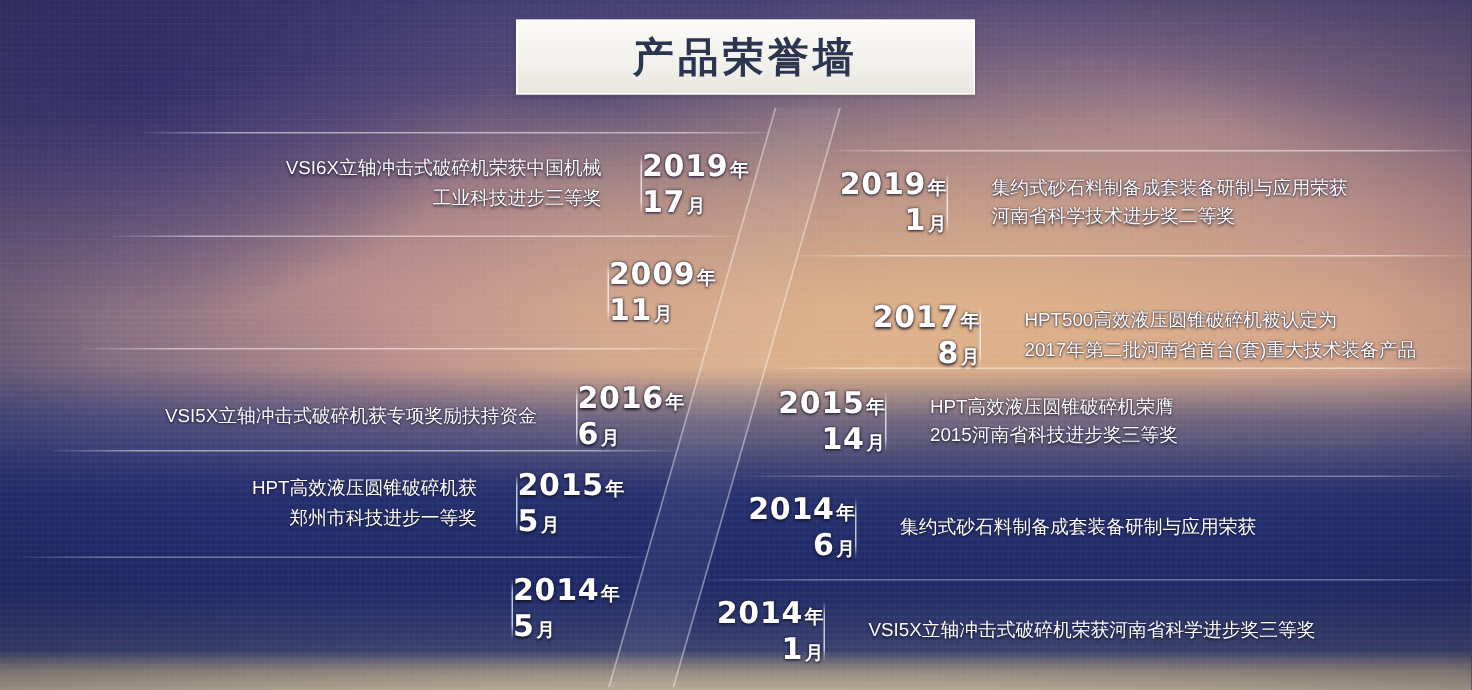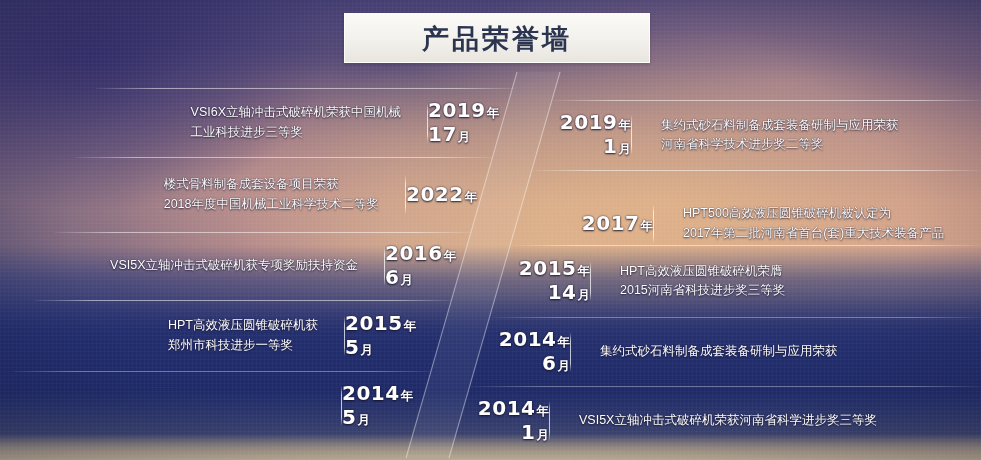--- a/index.html
+++ b/index.html
@@ -147,21 +147,21 @@
     justify-content: flex-start;
   }
 
   .desc {
     color: #ffffff;
     font-size: 12.5px;
     line-height: 1.55;
     text-shadow: 0 1px 2px rgba(20,16,40,0.72), 0 0 1px rgba(20,16,40,0.9);
     white-space: pre-line;
   }
-  .desc-left  { padding-right: 13px; }
+  .desc-left  { text-align: right; padding-right: 13px; }
   .desc-right { text-align: left;  padding-left: 16px; }
 
   .date {
     font-family: "DejaVu Sans", "Liberation Sans", sans-serif;
     color: #ffffff;
     text-shadow: 0 1px 2px rgba(20,16,40,0.80), 0 0 2px rgba(20,16,40,0.75);
     line-height: 1.18;
     white-space: nowrap;
   }
   .date-left  { text-align: left;  padding-left: 14px; }
@@ -237,29 +237,28 @@
     <span class="desc desc-left">VSI6X立轴冲击式破碎机荣获中国机械
 工业科技进步三等奖</span>
     <span class="vline" style="right:88px;"></span>
     <span class="date date-left" style="width:88px;">
       <span class="y"><span class="num">2019</span><span class="unit">年</span></span>
       <span class="m"><span class="num">17</span><span class="unit">月</span></span>
     </span>
   </div>
 
   <div class="row row-left" style="left:75px; top:157px; width:419px; height:75px;">
-    <span class="desc desc-left">楼式骨料制备成套设备项目荣获
-2018年度中国机械工业科学技术二等奖</span>
-    <span class="vline" style="right:88px;"></span>
-    <span class="date date-left" style="width:88px;">
-      <span class="y"><span class="num">2022</span><span class="unit">年</span></span>
-    </span>
-  </div>
-
-  <div class="row row-left" style="left:55px; top:232px; width:418px; height:68px;">
+    <span class="vline" style="right:88px;"></span>
+    <span class="date date-left" style="width:88px;">
+      <span class="y"><span class="num">2009</span><span class="unit">年</span></span>
+      <span class="m"><span class="num">11</span><span class="unit">月</span></span>
+    </span>
+  </div>
+
+  <div class="row row-left" style="left:55px; top:244px; width:418px; height:68px;">
     <span class="desc desc-left">VSI5X立轴冲击式破碎机获专项奖励扶持资金</span>
     <span class="vline" style="right:88px;"></span>
     <span class="date date-left" style="width:88px;">
       <span class="y"><span class="num">2016</span><span class="unit">年</span></span>
       <span class="m"><span class="num">6</span><span class="unit">月</span></span>
     </span>
   </div>
 
   <div class="row row-left" style="left:16px; top:300px; width:417px; height:71px;">
     <span class="desc desc-left">HPT高效液压圆锥破碎机获
@@ -285,20 +284,21 @@
       <span class="m"><span class="num">1</span><span class="unit">月</span></span>
     </span>
     <span class="vline" style="left:78px;"></span>
     <span class="desc desc-right">集约式砂石料制备成套装备研制与应用荣获
 河南省科学技术进步奖二等奖</span>
   </div>
 
   <div class="row row-right" style="left:533px; top:186px; width:448px; height:75px;margin-left:42px;">
     <span class="date date-right" style="width:78px;">
       <span class="y"><span class="num">2017</span><span class="unit">年</span></span>
+      <span class="m"><span class="num">8</span><span class="unit">月</span></span>
     </span>
     <span class="vline" style="left:78px;"></span>
     <span class="desc desc-right">HPT500高效液压圆锥破碎机被认定为
 2017年第二批河南省首台(套)重大技术装备产品</span>
   </div>
 
   <div class="row row-right" style="left:512px; top:245px; width:469px; height:72px;">
     <span class="date date-right" style="width:78px;">
       <span class="y"><span class="num">2015</span><span class="unit">年</span></span>
       <span class="m"><span class="num">14</span><span class="unit">月</span></span>

